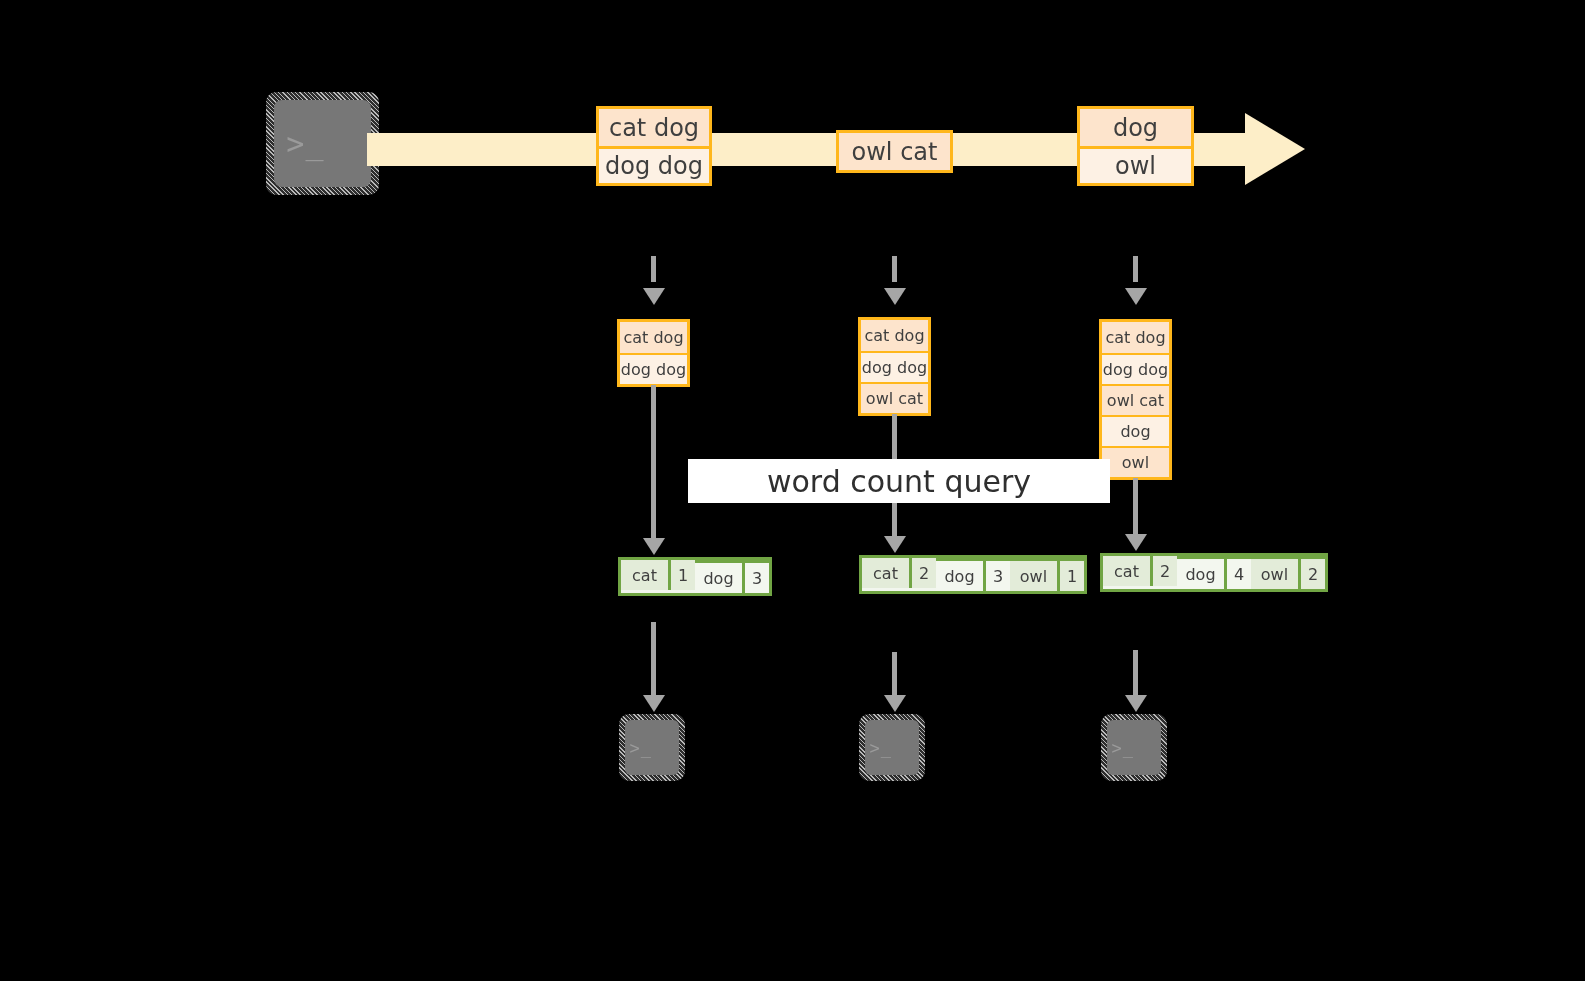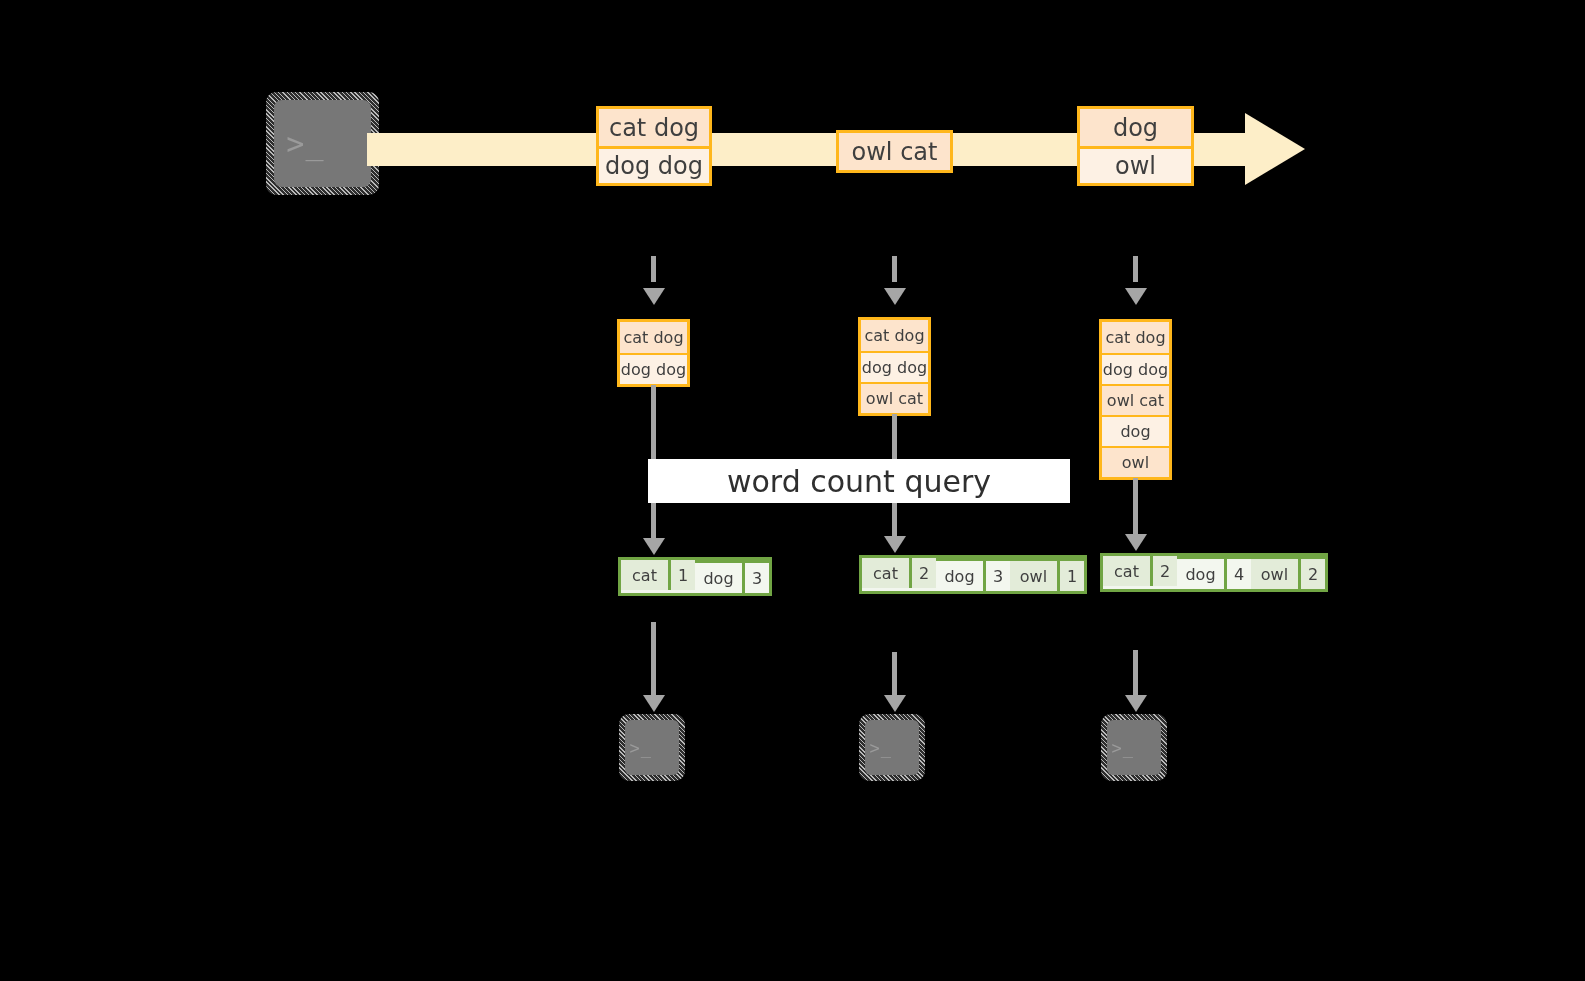--- a/index.html
+++ b/index.html
@@ -295,17 +295,17 @@
 
   <div class="gline" style="left:1133px; top:650px; height:48px;"></div>
   <div class="ghead" style="left:1125px; top:695px;"></div>
 
   <div class="term term-small" style="left:1101px; top:714px; width:66px; height:67px;">
     <div class="term-hatch"></div>
     <div class="term-face"></div>
     <div class="term-glyph">&gt;_</div>
   </div>
 
-  <div class="labelband" style="left:648px; top:459px; width:422px; height:44px; font-size:30px;">
+  <div class="labelband" style="left:688px; top:459px; width:422px; height:44px; font-size:30px;">
     <span>word count query</span>
   </div>
 
 </div>
 
 </body></html>

